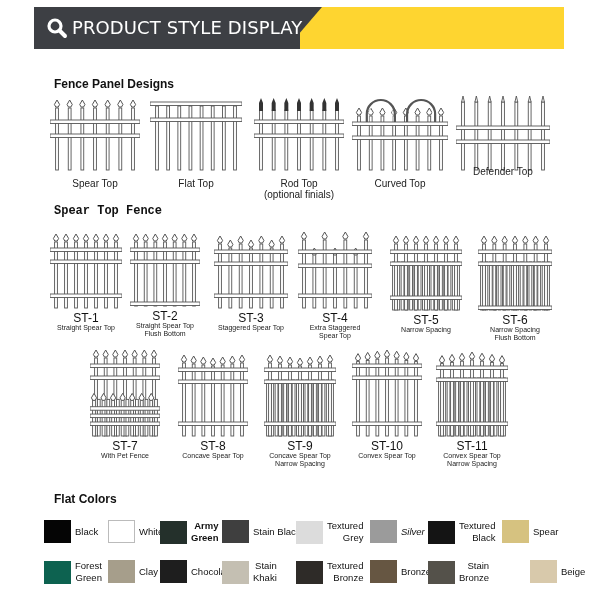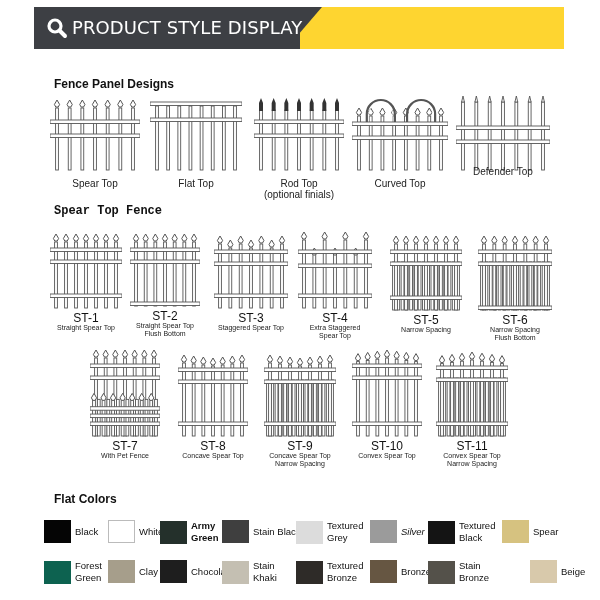--- a/index.html
+++ b/index.html
@@ -18,21 +18,21 @@
 
   .fence { position: absolute; }
   .fence svg { display: block; }
   .fence-label { position: absolute; text-align: center; color: #222; }
   .fp-label { font-size: 10px; line-height: 11px; }
   .st-code { font-size: 12px; line-height: 12px; color: #111; }
   .st-desc { font-size: 7px; line-height: 8px; color: #222; }
 
   .swatch { position: absolute; display: flex; align-items: center; }
   .swatch-box { width: 27px; height: 23px; flex: 0 0 auto; }
-  .swatch-label { font-size: 9.5px; line-height: 12px; text-align: left; color: #111; padding-left: 4px; }
+  .swatch-label { font-size: 9.5px; line-height: 12px; text-align: right; color: #111; padding-left: 4px; }
 </style>
 </head>
 <body>
 
 <div class="banner">
   <div class="banner-dark"></div>
   <div class="banner-slant"></div>
   <svg class="banner-icon" viewBox="0 0 22 22">
     <circle cx="9" cy="9" r="6" fill="none" stroke="#fff" stroke-width="3.2"></circle>
     <line x1="13.5" y1="13.5" x2="19" y2="19" stroke="#fff" stroke-width="4" stroke-linecap="round"></line>

